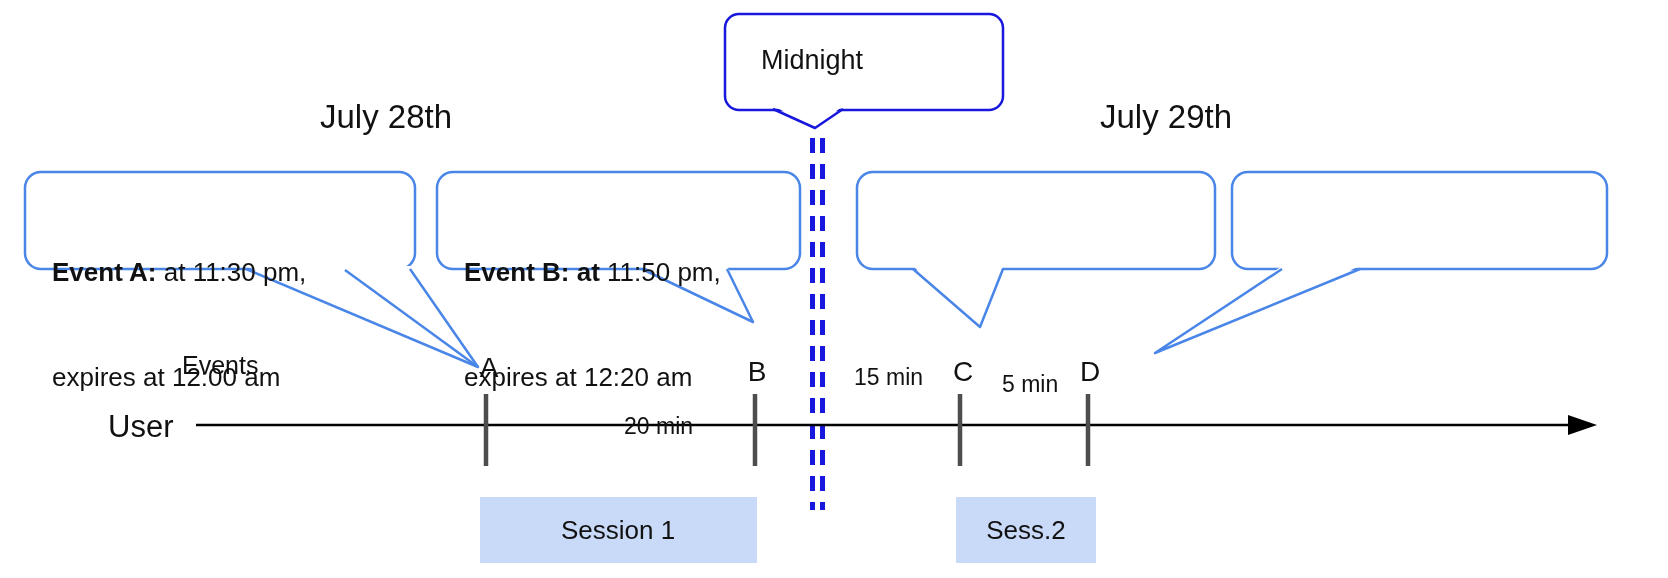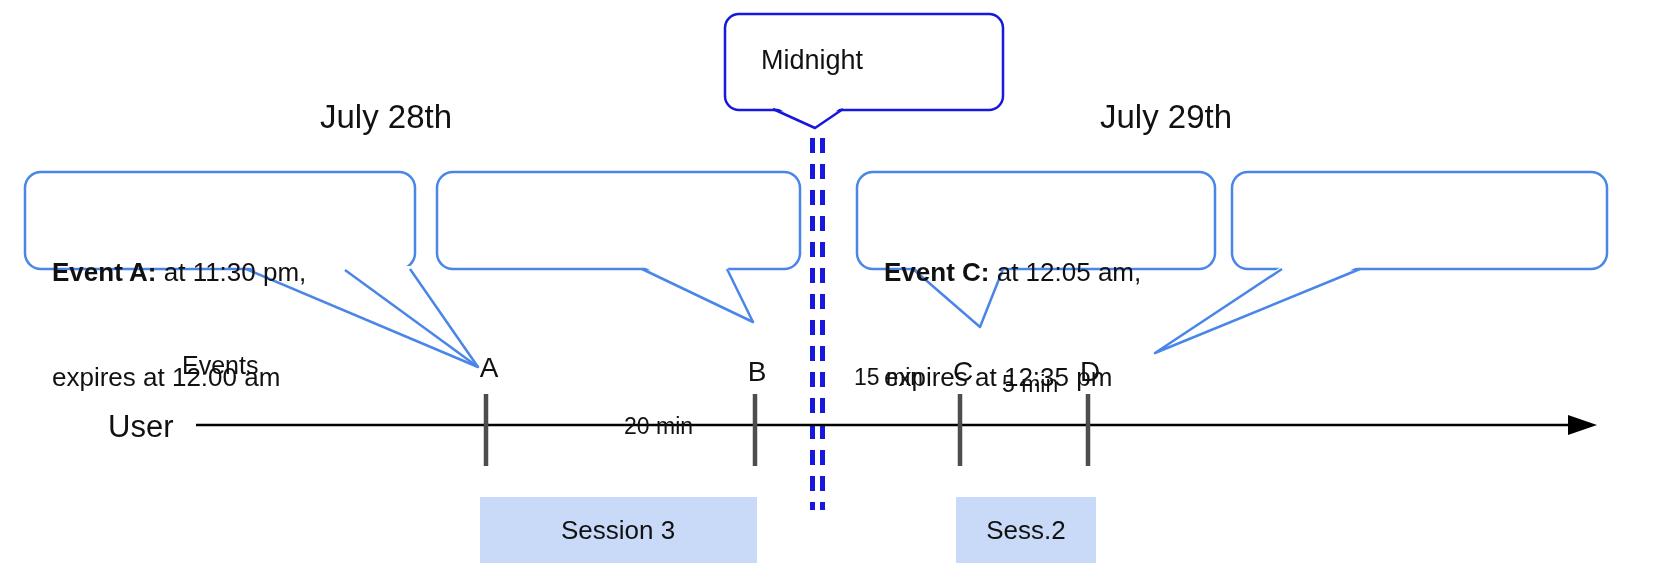--- a/index.html
+++ b/index.html
@@ -82,33 +82,33 @@
 
   <div class="txt date-label" style="left:320px;top:98px;">July 28th</div>
   <div class="txt date-label" style="left:1100px;top:98px;">July 29th</div>
 
   <div class="txt midnight-label" style="left:753px;top:45px;margin-left:8px;">Midnight</div>
 
   <div class="txt bubble-text" style="left:52px;top:185px;">
     <div><span class="b">Event A:</span><span> at 11:30 pm,</span></div>
     <div>expires at 12:00 am</div>
   </div>
-  <div class="txt bubble-text" style="left:884px;top:185px;">
-    <div><span class="b">Event C:</span><span> at 12:05 am,</span></div>
-    <div>expires at 12:35 pm</div>
+  <div class="txt bubble-text" style="left:464px;top:185px;">
+    <div><span class="b">Event B: at</span><span> 11:50 pm,</span></div>
+    <div>expires at 12:20 am</div>
   </div>
 
   <div class="txt axis-label-events" style="left:182px;top:351px;">Events</div>
   <div class="txt axis-label-user" style="left:102px;top:409px;">User</div>
 
   <div class="txt tick-label" style="left:489px;top:352px;">A</div>
   <div class="txt tick-label" style="left:757px;top:356px;">B</div>
   <div class="txt tick-label" style="left:963px;top:356px;">C</div>
   <div class="txt tick-label" style="left:1090px;top:356px;">D</div>
 
   <div class="txt interval-label" style="left:624px;top:384px;margin-top:29px;">20 min</div>
   <div class="txt interval-label" style="left:854px;top:364px;">15 min</div>
   <div class="txt interval-label" style="left:1002px;top:371px;">5 min</div>
 
-  <div class="txt session-label" style="left:618px;top:515px;">Session 3</div>
+  <div class="txt session-label" style="left:618px;top:515px;">Session 1</div>
   <div class="txt session-label" style="left:1026px;top:515px;">Sess.2</div>
 
 </div>
 
 </body></html>

